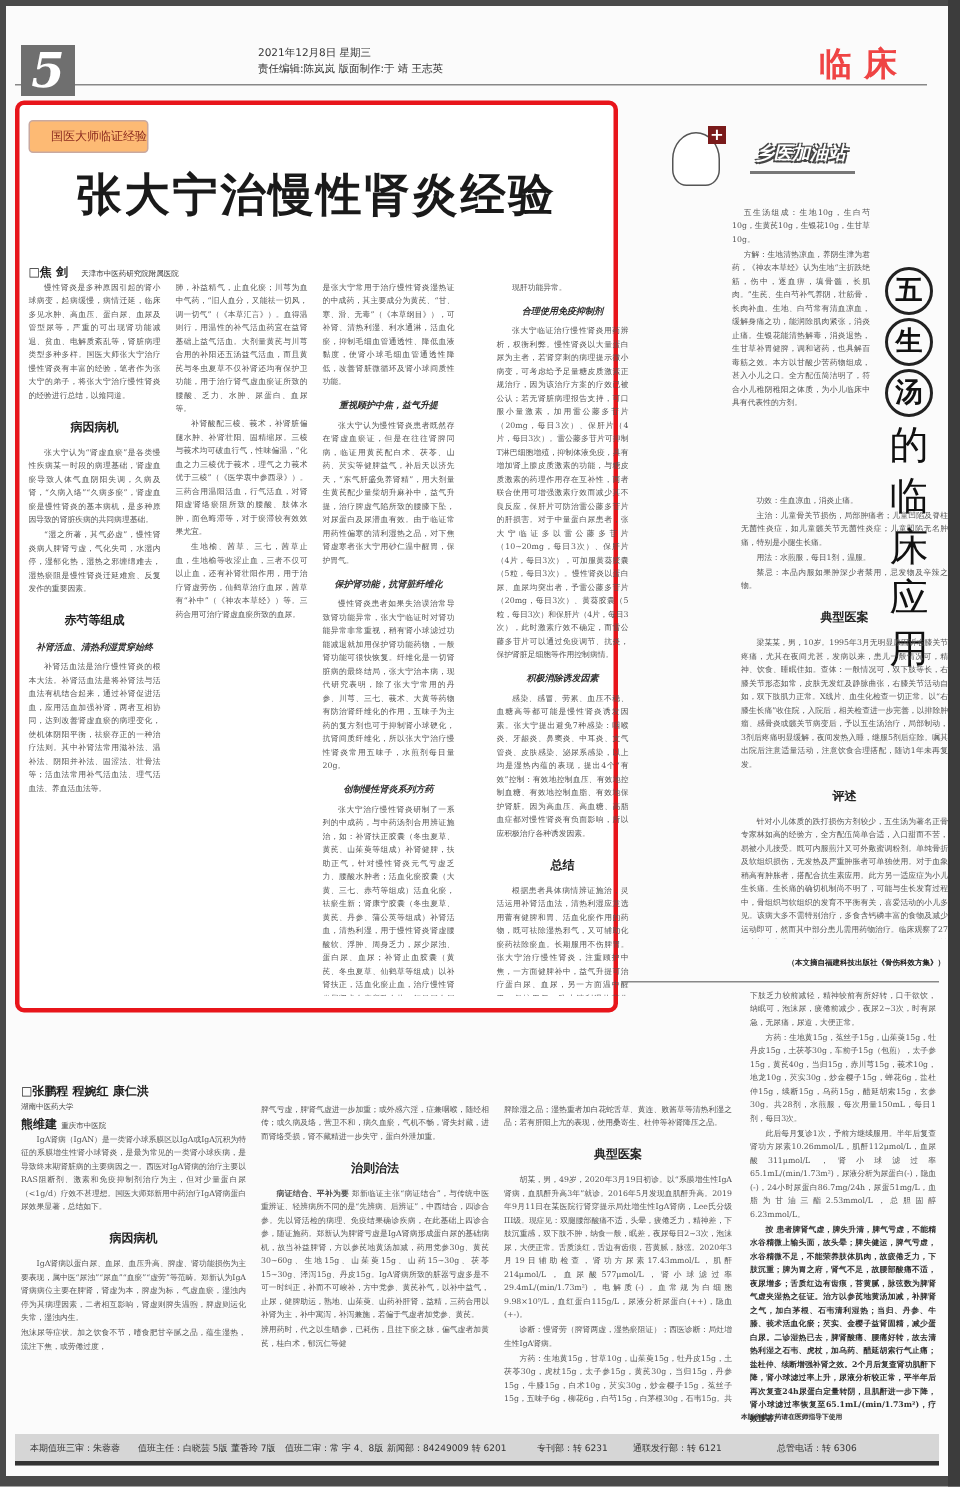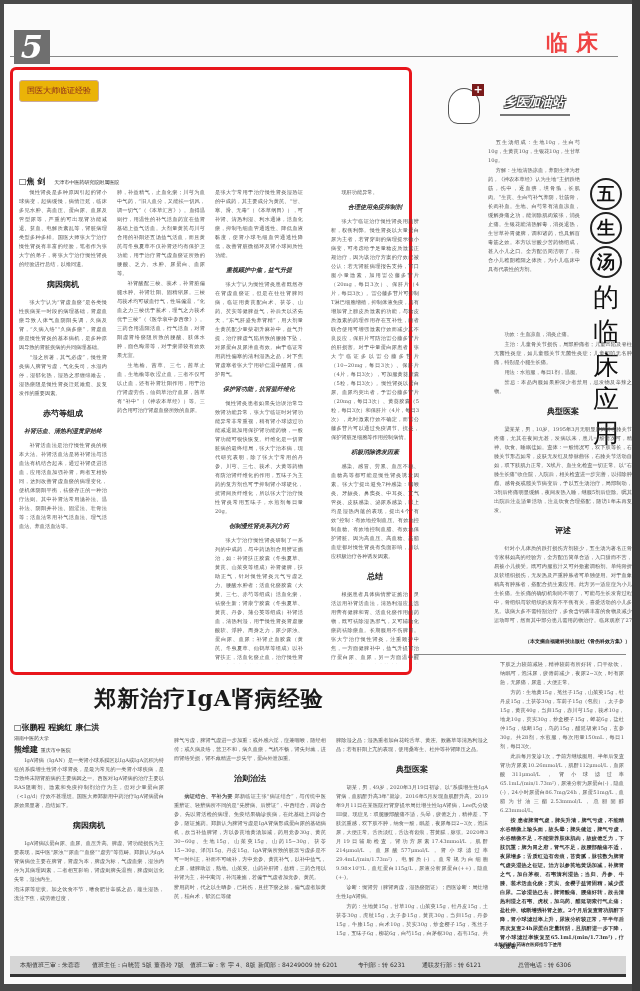--- a/index.html
+++ b/index.html
@@ -9,21 +9,21 @@
 
   
   .masthead { position:absolute; left:6px; top:8px; width:608px; height:44px; border-bottom:1.5px solid #888; }
   .pagenum { position:absolute; left:4px; top:18px; width:36px; height:34px; background:#6f6f6f; color:#fff; font:italic bold 32px "DejaVu Serif", serif; text-align:center; line-height:34px; }
   .brand { position:absolute; left:52px; top:14px; font:italic bold 24px "DejaVu Serif", serif; color:#111; letter-spacing:1px; }
   .meta { position:absolute; left:162px; top:18px; font:7px "DejaVu Sans", sans-serif; color:#333; line-height:11px; }
   .section { position:absolute; right:12px; top:16px; font:bold 22px "DejaVu Serif", serif; color:#ef4444; letter-spacing:8px; }
 
   
   .redbox { position:absolute; left:6px; top:63px; width:396px; height:602px; border:3px solid #e8151b; border-radius:6px; background:#fff; }
-  .column-tag { position:absolute; left:6px; top:10px; width:78px; height:20px; border:1px solid #c9a9a0; background:#eab308; border-radius:3px; font:8px "DejaVu Serif", serif; color:#8b2a1e; text-align:center; line-height:20px; }
+  .column-tag { position:absolute; left:6px; top:10px; width:78px; height:20px; border:1px solid #c9a9a0; background:#fdba74; border-radius:3px; font:8px "DejaVu Serif", serif; color:#8b2a1e; text-align:right; line-height:20px; }
   .title1 { position:absolute; left:0; width:396px; top:40px; text-align:center; font:bold 30px "DejaVu Sans", sans-serif; color:#1a1a1a; letter-spacing:2px; }
   .byline { position:absolute; left:6px; top:106px; font:bold 8px "DejaVu Sans", sans-serif; color:#222; }
   .byline .aff { font-weight:normal; font-size:5px; margin-left:6px; color:#333; }
   .cols { position:absolute; left:6px; top:118px; width:384px; height:476px; }
   .col { position:absolute; top:0; width:88px; height:476px; overflow:hidden; }
   .body { font:5.2px "DejaVu Serif", serif; color:#555; line-height:9px; text-indent:2em; margin:0 0 1px 0; text-align:justify; }
   .h2 { font:bold 8px "DejaVu Sans", sans-serif; color:#222; text-align:center; margin:10px 0 8px; }
   .h3 { font:italic bold 6px "DejaVu Serif", serif; color:#333; text-align:center; margin:6px 0 5px; }
 
   
@@ -58,25 +58,30 @@
 </style>
 </head>
 <body>
 
 <div class="edge-right"></div>
 
 <div class="page">
 
   <div class="masthead">
     <div class="pagenum">5</div>
+    <div class="meta">
+      <div>2021年12月8日  星期三</div>
+      <div>责任编辑:陈岚岚  版面制作:于 靖  王志英</div>
+    </div>
     <div class="section">临床</div>
   </div>
 
   <div class="redbox">
     <div class="column-tag">国医大师临证经验</div>
+    <div class="title1">张大宁治慢性肾炎经验</div>
     <div class="byline">
       <span>□焦 剑</span>
       <span class="aff">天津市中医药研究院附属医院</span>
     </div>
     <div class="cols">
       <div class="col" style="left:0">
         <p class="body">慢性肾炎是多种原因引起的肾小球病变，起病缓慢，病情迁延，临床多见水肿、高血压、蛋白尿、血尿及管型尿等，严重的可出现肾功能减退、贫血、电解质紊乱等，肾脏病理类型多种多样。国医大师张大宁治疗慢性肾炎有丰富的经验，笔者作为张大宁的弟子，将张大宁治疗慢性肾炎的经验进行总结，以飨同道。</p>
         <div class="h2">病因病机</div>
         <p class="body">张大宁认为“肾虚血瘀”是各类慢性疾病某一时段的病理基础，肾虚血瘀导致人体气血阴阳失调，久病及肾，“久病入络”“久病多瘀”，肾虚血瘀是慢性肾炎的基本病机，是多种原因导致的肾脏疾病的共同病理基础。</p>
         <p class="body">“湿之所著，其气必虚”，慢性肾炎病人脾肾亏虚，气化失司，水湿内停，湿郁化热，湿热之邪缠绵难去，湿热瘀阻是慢性肾炎迁延难愈、反复发作的重要因素。</p>
@@ -138,21 +143,20 @@
       <p class="body">禁忌：本品内服如果肿深少者禁用，忌发物及辛辣之物。</p>
       <div class="h2">典型医案</div>
       <p class="body">梁某某，男，10岁。1995年3月无明显原因诉右膝关节疼痛，尤其在夜间尤甚，发病以来，患儿一般情况可，精神、饮食、睡眠佳如。查体：一般情况可，双下肢等长，右膝关节形态如常，皮肤无发红及静脉曲张，右膝关节活动自如，双下肢肌力正常。X线片、血生化检查一切正常。以“右膝生长痛”收住院，入院后，相关检查进一步完善，以排除肿瘤、感骨炎或髋关节病变后，予以五生汤治疗，局部制动，3剂后疼痛明显缓解，夜间发热入睡，继服5剂后症除。嘱其出院后注意适量活动，注意饮食合理搭配，随访1年未再复发。</p>
       <div class="h2">评述</div>
       <p class="body">针对小儿体质的跌打损伤方剂较少，五生汤为著名正骨专家林如高的经验方，全方配伍简单合适，入口甜而不苦，易被小儿接受。既可内服煎汁又可外敷蜜调粉剂。单纯骨折及软组织损伤，无发热及严重肿胀者可单独使用。对于血象稍高有肿胀者，搭配合抗生素应用。此方另一适应症为小儿生长痛。生长痛的确切机制尚不明了，可能与生长发育过程中，骨组织与软组织的发育不平衡有关，喜爱活动的小儿多见。该病大多不需特别治疗，多食含钙磷丰富的食物及减少运动即可，然而其中部分患儿需用药物治疗。临床观察了27例生长痛患儿，每日煎服五生汤1剂，结果在7天内有18例治愈（66.7%），显效3例（11.1%），有效4例（14.8%），无效2例（7.4%），总有效率达92.6%。</p>
     </div>
   </div>
   <div class="credit">（本文摘自福建科技出版社《骨伤科效方集》）</div>
   <div class="credit-rule"></div>
 
-  <div class="title2">郑新治疗IgA肾病经验</div>
   <div class="authors">
     <div>□张鹏程  程婉红  康仁洪</div>
     <div class="aff">湖南中医药大学</div>
     <div><span>熊维建</span> <span class="aff">重庆市中医院</span></div>
   </div>
   <div class="cols2">
     <div class="col col-a">
       <p class="body">IgA肾病（IgAN）是一类肾小球系膜区以IgA或IgA沉积为特征的系膜增生性肾小球肾炎，是最为常见的一类肾小球疾病，是导致终末期肾脏病的主要病因之一。西医对IgA肾病的治疗主要以RAS阻断剂、激素和免疫抑制剂治疗为主，但对少量蛋白尿（&lt;1g/d）疗效不甚理想。国医大师郑新用中药治疗IgA肾病蛋白尿效果显著，总结如下。</p>
       <div class="h2">病因病机</div>
       <p class="body">IgA肾病以蛋白尿、血尿、血压升高、脾虚、肾功能损伤为主要表现，属中医“尿浊”“尿血”“血瘀”“虚劳”等范畴。郑新认为IgA肾病病位主要在脾肾，肾虚为本，脾虚为标，气虚血瘀，湿浊内停为其病理因素，二者相互影响，肾虚则脾失温煦，脾虚则运化失常，湿浊内生。</p>

